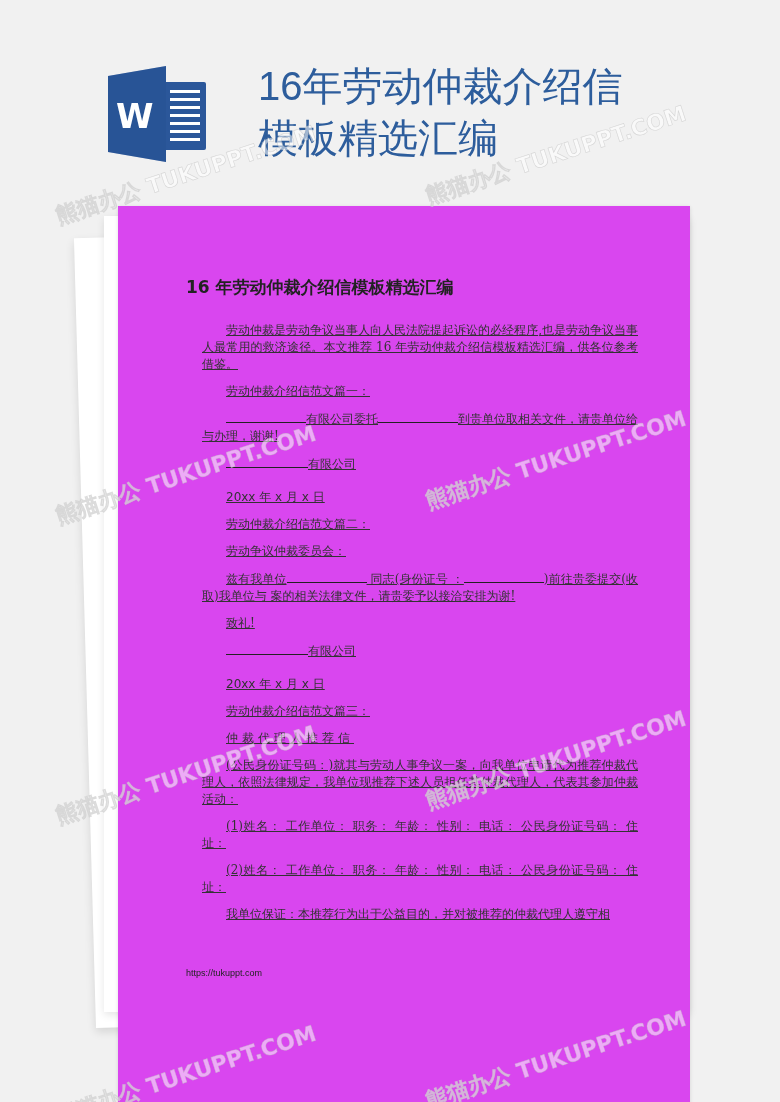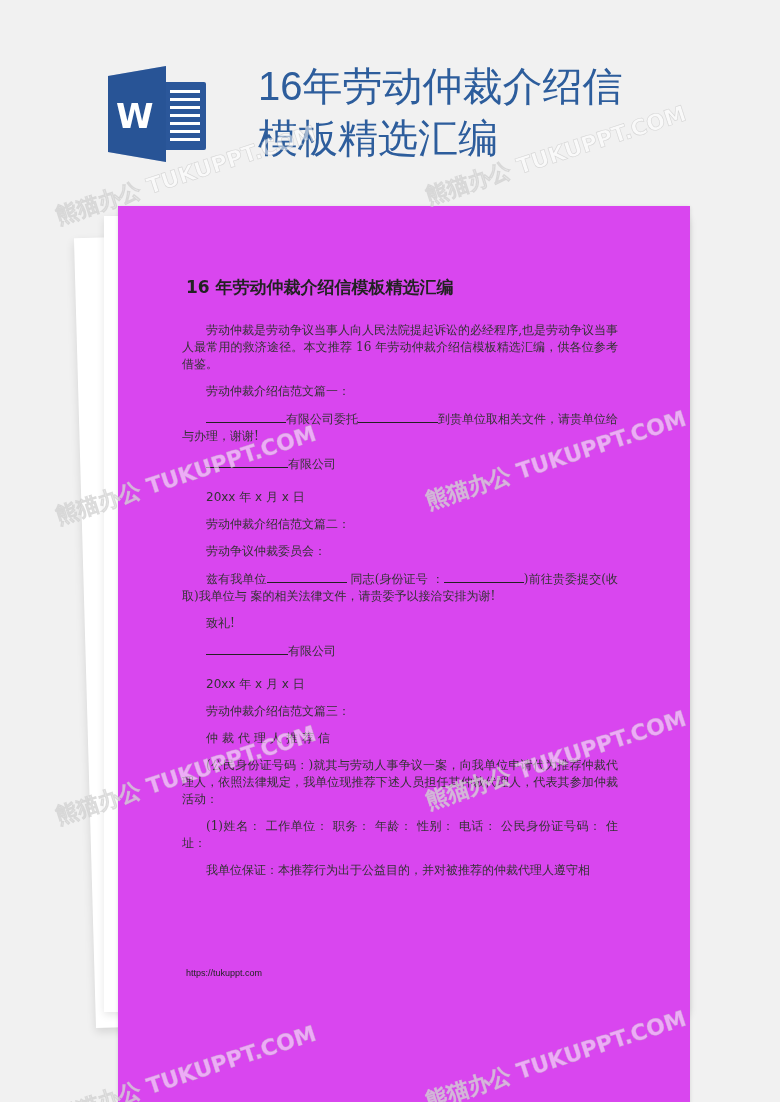--- a/index.html
+++ b/index.html
@@ -28,22 +28,22 @@
   .page {
     position: absolute; left: 118px; top: 206px; width: 572px; height: 1026px;
     background: #d946ef; box-shadow: 0 1px 4px rgba(0,0,0,0.12);
   }
   .doc-title {
     position: absolute; left: 68px; top: 70px;
     font-family: "DejaVu Sans", sans-serif; font-weight: bold;
     font-size: 17px; color: #222;
   }
   .body-text {
-    position: absolute; left: 64px; top: 116px; width: 436px;
-    font-size: 12px; line-height: 17px; color: #333;
+    position: absolute; left: 84px; top: 116px; width: 436px;
+    font-size: 12px; line-height: 17px; color: #333; text-decoration: underline;
   }
   .p { margin: 0 0 10px 0; text-indent: 24px; text-align: justify; }
   .blank { display: inline-block; border-bottom: 1px solid #222; height: 12px; vertical-align: baseline; }
   .num { font-family: "DejaVu Sans", sans-serif; margin-top: 16px; }
   .spaced { letter-spacing: 4px; }
   .footer-url {
     position: absolute; left: 68px; top: 762px;
     font-family: Liberation Sans, sans-serif; font-size: 9px; color: #222;
   }
   .watermark {
@@ -102,20 +102,21 @@
     <p class="p">致礼!</p>
     <p class="p">
       <span class="blank" style="width:82px"></span><span>有限公司</span>
     </p>
     <p class="p num">20xx 年 x 月 x 日</p>
 
     <p class="p">劳动仲裁介绍信范文篇三：</p>
     <p class="p spaced">仲裁代理人推荐信</p>
     <p class="p">(公民身份证号码：)就其与劳动人事争议一案，向我单位申请代为推荐仲裁代理人，依照法律规定，我单位现推荐下述人员担任其仲裁代理人，代表其参加仲裁活动：</p>
     <p class="p">(1)姓名： 工作单位： 职务： 年龄： 性别： 电话： 公民身份证号码： 住址：</p>
+    <p class="p">(2)姓名： 工作单位： 职务： 年龄： 性别： 电话： 公民身份证号码： 住址：</p>
     <p class="p">我单位保证：本推荐行为出于公益目的，并对被推荐的仲裁代理人遵守相</p>
   </div>
 
   <div class="footer-url">https://tukuppt.com</div>
 </div>
 
 <div class="watermark" style="left:50px; top:160px;">熊猫办公 TUKUPPT.COM</div>
 <div class="watermark" style="left:420px; top:140px;">熊猫办公 TUKUPPT.COM</div>
 <div class="watermark" style="left:50px; top:460px;">熊猫办公 TUKUPPT.COM</div>
 <div class="watermark" style="left:420px; top:445px;">熊猫办公 TUKUPPT.COM</div>

